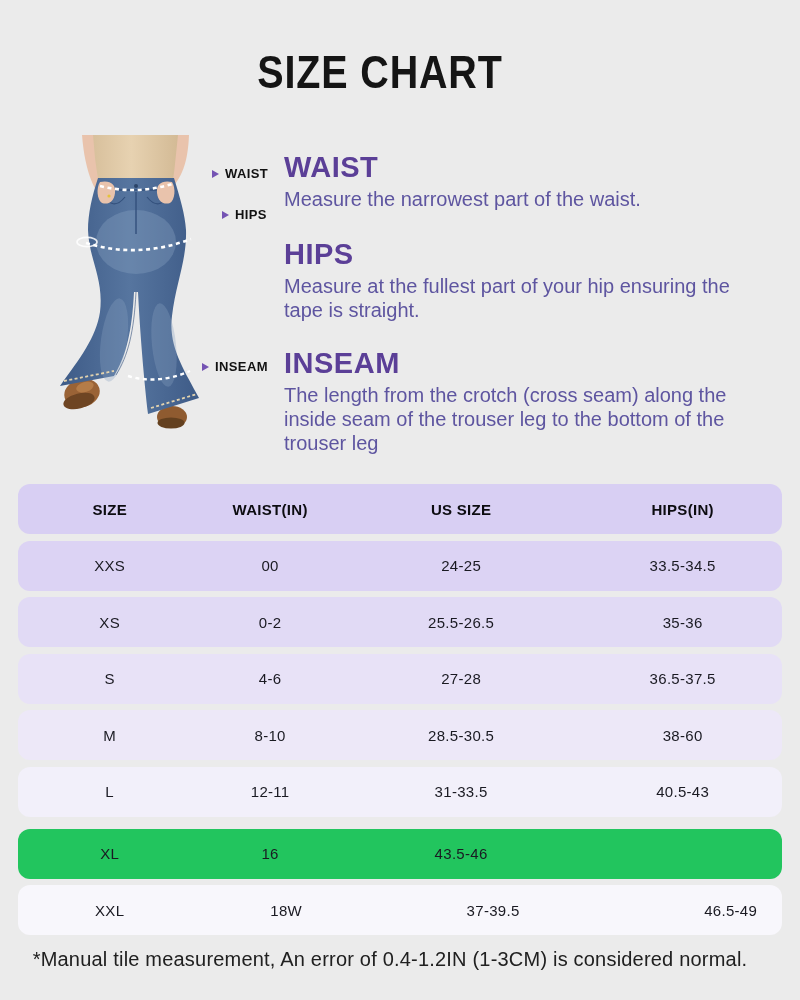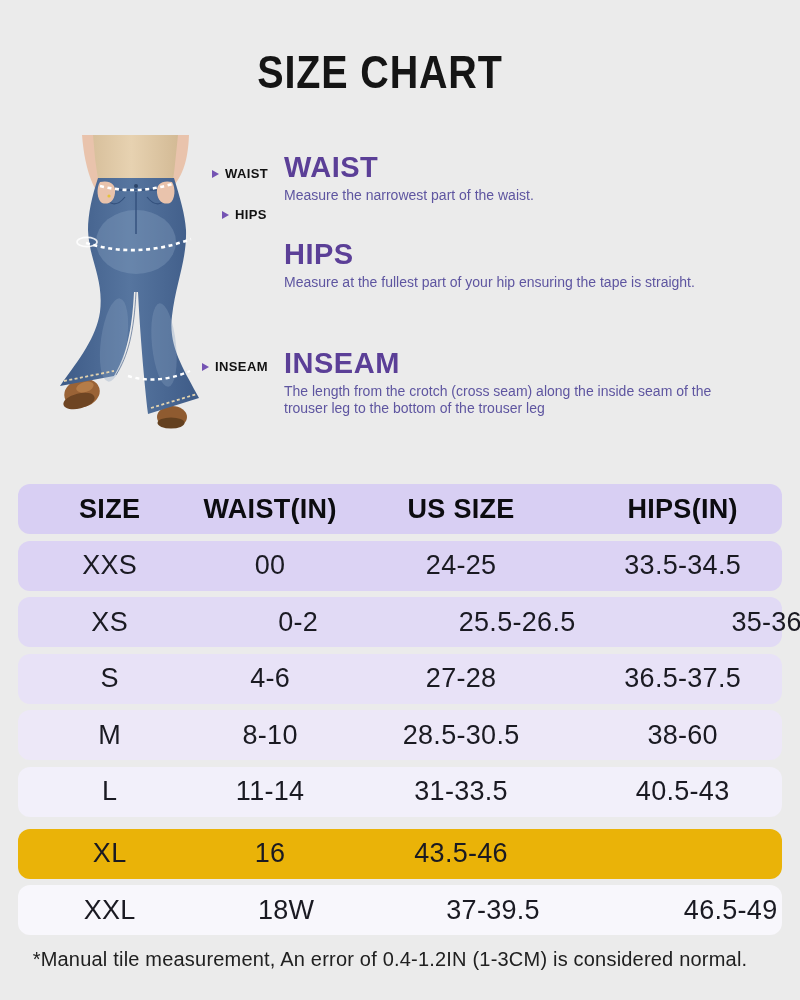--- a/index.html
+++ b/index.html
@@ -44,39 +44,39 @@
   .def-section { position:absolute; left:0; width:472px; }
   #sec-waist  { top:152px; }
   #sec-hips   { top:239px; }
   #sec-inseam { top:348px; }
   .def-section h2 {
     font-size:29px; font-weight:800; color:#5b3f97;
     letter-spacing:.5px; line-height:1.1;
   }
   .def-section p {
     margin-top:3px;
-    font-size:14px; font-weight:500; color:#5e55a0; line-height:1.2;
+    font-size:20px; font-weight:500; color:#5e55a0; line-height:1.2;
   }
 
   
   .size-table { position:absolute; left:18px; top:484px; width:764px; }
   .t-row {
     height:50px; margin-bottom:6.5px; border-radius:12px;
     display:grid; grid-template-columns:24% 18% 32% 26%;
     align-items:center; text-align:center;
   }
-  .t-cell { font-size:27px; font-weight:500; color:#1a1a22; letter-spacing:.3px; }
+  .t-cell { font-size:15px; font-weight:500; color:#1a1a22; letter-spacing:.3px; }
   .t-row.head .t-cell { font-weight:700; color:#0c0c10; }
   .t-row.head     { background:#d8cff3; }
   .t-row.r0 { background:#dcd3f4; }
-  .t-row.r1 { background:#e1daf5;gap:28px; }
+  .t-row.r1 { background:#e1daf5; }
   .t-row.r2 { background:#e8e2f7; }
   .t-row.r3 { background:#ede8f8; }
   .t-row.r4 { background:#f2f0fa; }
-  .t-row.r5 { background:#eab308;margin-top:12px; }
+  .t-row.r5 { background:#22c55e;margin-top:12px; }
   .t-row.r6 { background:#f8f7fc;gap:16px; }
 
   
   .footnote {
     position:absolute; top:948px; left:0; width:780px; text-align:center;
     font-size:20px; font-weight:500; color:#202020; letter-spacing:.2px;
   }
 </style>
 </head>
 <body>
@@ -208,21 +208,21 @@
       <div class="t-cell">36.5-37.5</div>
     </div>
     <div class="t-row r3">
       <div class="t-cell">M</div>
       <div class="t-cell">8-10</div>
       <div class="t-cell">28.5-30.5</div>
       <div class="t-cell">38-60</div>
     </div>
     <div class="t-row r4">
       <div class="t-cell">L</div>
-      <div class="t-cell">11-14</div>
+      <div class="t-cell">12-11</div>
       <div class="t-cell">31-33.5</div>
       <div class="t-cell">40.5-43</div>
     </div>
     <div class="t-row r5">
       <div class="t-cell">XL</div>
       <div class="t-cell">16</div>
       <div class="t-cell">43.5-46</div>
     </div>
     <div class="t-row r6">
       <div class="t-cell">XXL</div>

